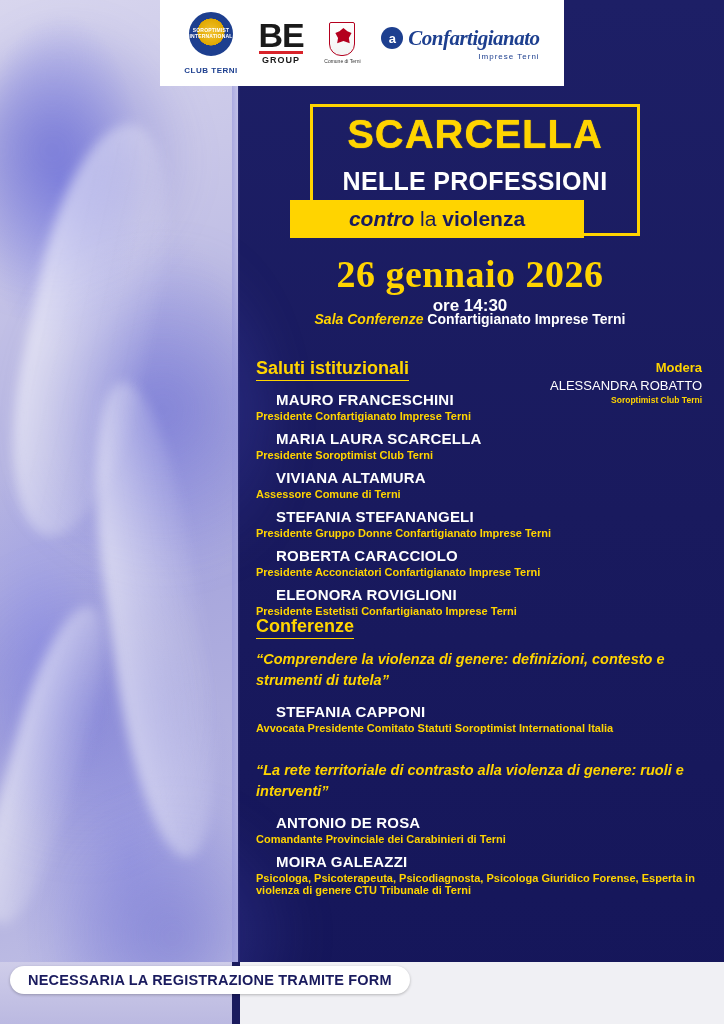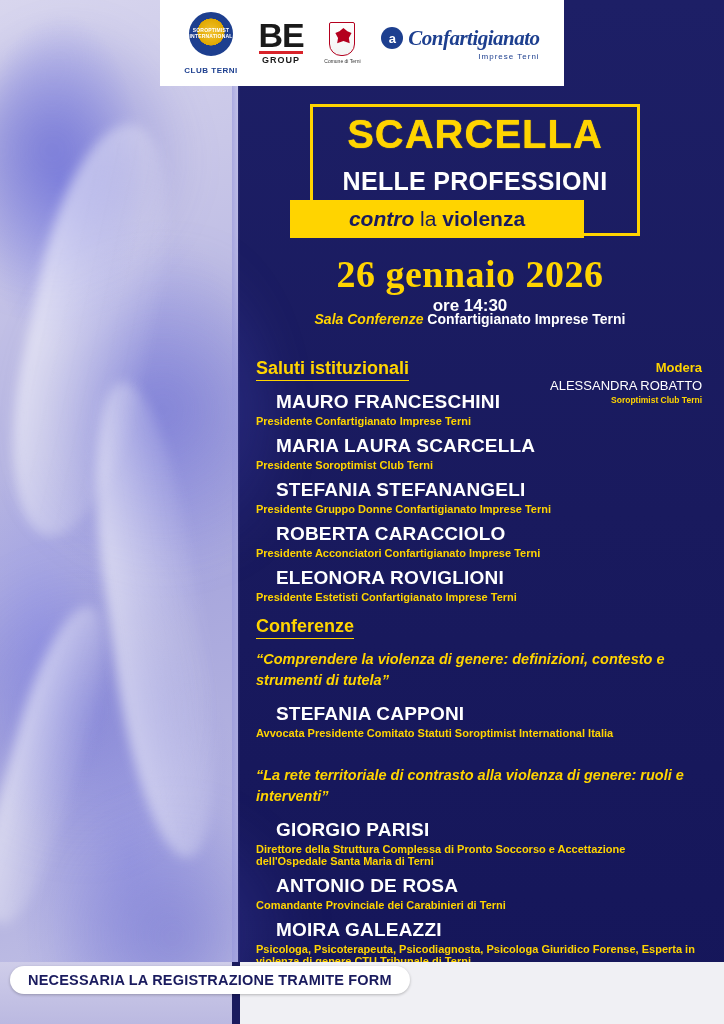--- a/index.html
+++ b/index.html
@@ -135,21 +135,21 @@
   .venue i { color:#ffd400; font-style:italic; }
 
   
   .col-left { position:absolute; left:256px; top:358px; width:330px; }
   .sec-head {
     color:#ffd400; font-size:18px; font-weight:bold;
     border-bottom:1px solid #ffd400; display:inline-block;
     padding-bottom:1px; margin-bottom:10px;
   }
   .person { margin-bottom:8px; }
-  .p-name { color:#ffffff; font-size:19px; font-weight:bold; letter-spacing:.2px;padding-left:20px; }
+  .p-name { color:#ffffff; font-size:15px; font-weight:bold; letter-spacing:.2px;padding-left:20px; }
   .p-role { color:#ffd400; font-size:11px; font-weight:bold; margin-top:2px; }
 
   .moderator {
     position:absolute; right:22px; top:360px; width:220px; text-align:right;
   }
   .mod-label { color:#ffd400; font-size:13px; font-weight:bold; }
   .mod-name { color:#ffffff; font-size:13px; font-weight:normal; margin-top:3px; }
   .mod-role { color:#ffd400; font-size:8.5px; font-weight:bold; margin-top:2px; }
 
   .interventi { position:absolute; left:256px; top:616px; width:440px; }
@@ -242,20 +242,24 @@
 
     <div class="person">
       <div class="p-name">MAURO FRANCESCHINI</div>
       <div class="p-role">Presidente Confartigianato Imprese Terni</div>
     </div>
     <div class="person">
       <div class="p-name">MARIA LAURA SCARCELLA</div>
       <div class="p-role">Presidente Soroptimist Club Terni</div>
     </div>
     <div class="person">
+      <div class="p-name">VIVIANA ALTAMURA</div>
+      <div class="p-role">Assessore Comune di Terni</div>
+    </div>
+    <div class="person">
       <div class="p-name">STEFANIA STEFANANGELI</div>
       <div class="p-role">Presidente Gruppo Donne Confartigianato Imprese Terni</div>
     </div>
     <div class="person">
       <div class="p-name">ROBERTA CARACCIOLO</div>
       <div class="p-role">Presidente Acconciatori Confartigianato Imprese Terni</div>
     </div>
     <div class="person">
       <div class="p-name">ELEONORA ROVIGLIONI</div>
       <div class="p-role">Presidente Estetisti Confartigianato Imprese Terni</div>
@@ -273,24 +277,20 @@
 
     <div class="talk-title">“Comprendere la violenza di genere: definizioni, contesto e strumenti di tutela”</div>
     <div class="person">
       <div class="p-name">STEFANIA CAPPONI</div>
       <div class="p-role">Avvocata Presidente Comitato Statuti Soroptimist International Italia</div>
     </div>
 
     <div class="block-gap"></div>
 
     <div class="talk-title">“La rete territoriale di contrasto alla violenza di genere: ruoli e interventi”</div>
-    <div class="person">
-      <div class="p-name">GIORGIO PARISI</div>
-      <div class="p-role">Direttore della Struttura Complessa di Pronto Soccorso e Accettazione dell'Ospedale Santa Maria di Terni</div>
-    </div>
     <div class="person">
       <div class="p-name">ANTONIO DE ROSA</div>
       <div class="p-role">Comandante Provinciale dei Carabinieri di Terni</div>
     </div>
     <div class="person">
       <div class="p-name">MOIRA GALEAZZI</div>
       <div class="p-role">Psicologa, Psicoterapeuta, Psicodiagnosta, Psicologa Giuridico Forense, Esperta in violenza di genere CTU Tribunale di Terni</div>
     </div>
   </div>
 

